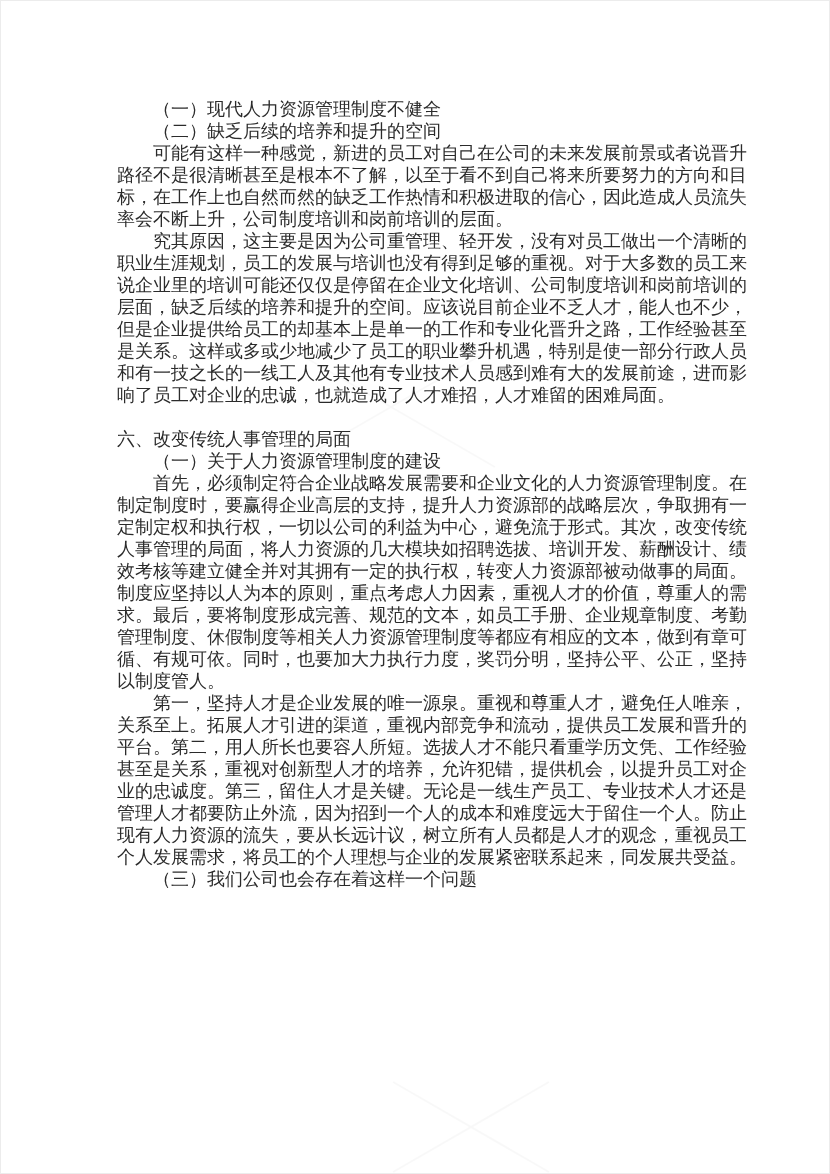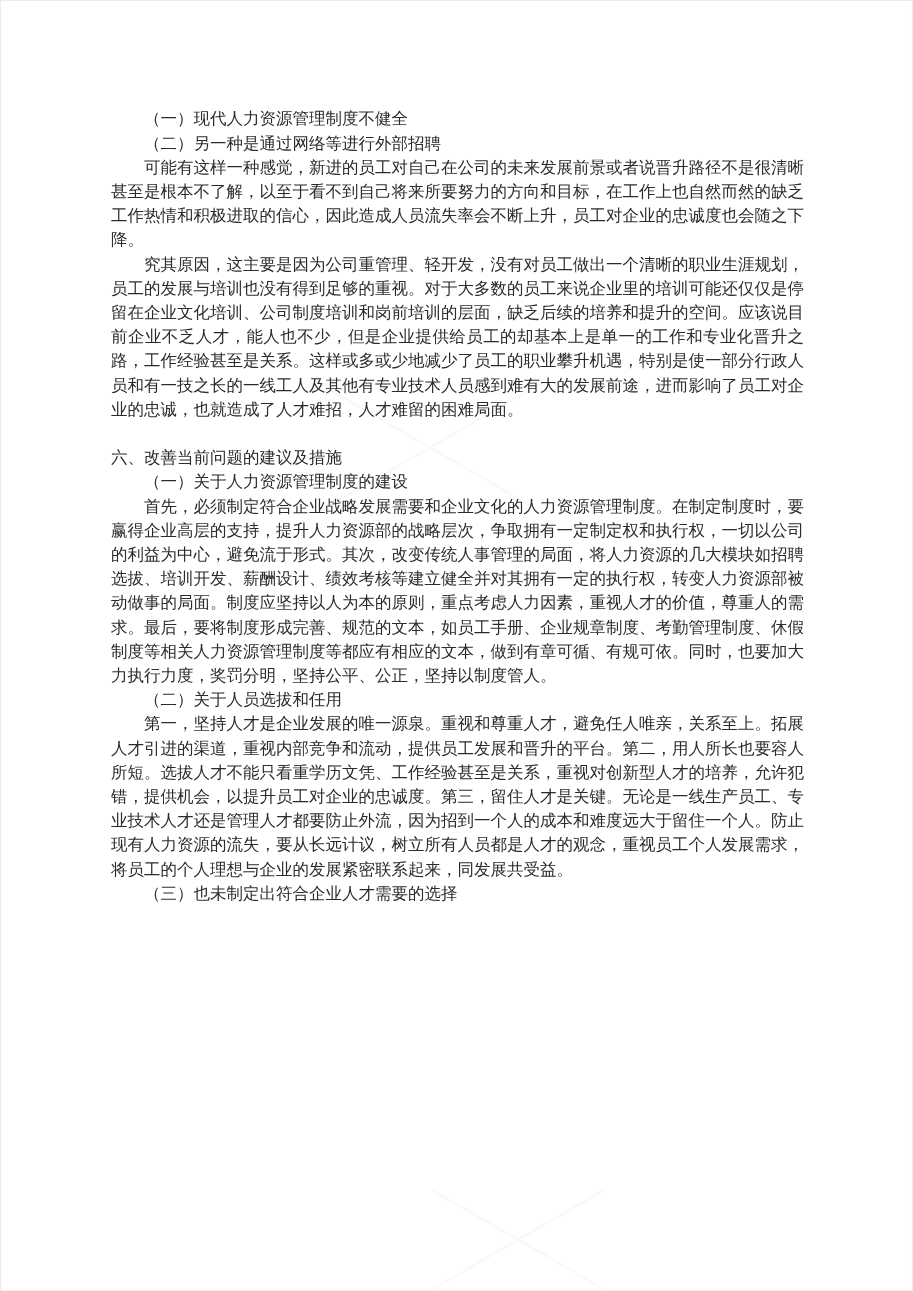--- a/index.html
+++ b/index.html
@@ -13,25 +13,25 @@
     height: 1174px;
     margin: 0 auto;
     background: #ffffff;
     box-sizing: border-box;
     border: 1px solid #ececec;
     overflow: hidden;
     font-family: "Liberation Serif", "DejaVu Serif", serif;
   }
   .content {
     position: absolute;
-    left: 100px;
+    left: 116px;
     top: 97px;
     width: 630px;
     color: #2b2b2b;
-    font-size: 15px;
+    font-size: 18px;
     line-height: 22px;
     text-align: justify;
   }
   .content p {
     margin: 0;
     padding: 0;
     text-indent: 2em;
   }
   .content p.section {
     text-indent: 0;
@@ -61,24 +61,23 @@
 </head>
 <body>
 
 <div class="page">
 
   <div class="watermark wm1"></div>
   <div class="watermark wm2"></div>
 
   <div class="content">
     <p>（一）现代人力资源管理制度不健全</p>
-    <p>（二）另一种是通过网络等进行外部招聘</p>
-    <p>可能有这样一种感觉，新进的员工对自己在公司的未来发展前景或者说晋升路径不是很清晰甚至是根本不了解，以至于看不到自己将来所要努力的方向和目标，在工作上也自然而然的缺乏工作热情和积极进取的信心，因此造成人员流失率会不断上升，员工对企业的忠诚度也会随之下降。</p>
+    <p>（二）缺乏后续的培养和提升的空间</p>
+    <p>可能有这样一种感觉，新进的员工对自己在公司的未来发展前景或者说晋升路径不是很清晰甚至是根本不了解，以至于看不到自己将来所要努力的方向和目标，在工作上也自然而然的缺乏工作热情和积极进取的信心，因此造成人员流失率会不断上升，公司制度培训和岗前培训的层面。</p>
     <p>究其原因，这主要是因为公司重管理、轻开发，没有对员工做出一个清晰的职业生涯规划，员工的发展与培训也没有得到足够的重视。对于大多数的员工来说企业里的培训可能还仅仅是停留在企业文化培训、公司制度培训和岗前培训的层面，缺乏后续的培养和提升的空间。应该说目前企业不乏人才，能人也不少，但是企业提供给员工的却基本上是单一的工作和专业化晋升之路，工作经验甚至是关系。这样或多或少地减少了员工的职业攀升机遇，特别是使一部分行政人员和有一技之长的一线工人及其他有专业技术人员感到难有大的发展前途，进而影响了员工对企业的忠诚，也就造成了人才难招，人才难留的困难局面。</p>
-    <p class="section">六、改善当前问题的建议及措施</p>
+    <p class="section">六、改变传统人事管理的局面</p>
     <p>（一）关于人力资源管理制度的建设</p>
     <p>首先，必须制定符合企业战略发展需要和企业文化的人力资源管理制度。在制定制度时，要赢得企业高层的支持，提升人力资源部的战略层次，争取拥有一定制定权和执行权，一切以公司的利益为中心，避免流于形式。其次，改变传统人事管理的局面，将人力资源的几大模块如招聘选拔、培训开发、薪酬设计、绩效考核等建立健全并对其拥有一定的执行权，转变人力资源部被动做事的局面。制度应坚持以人为本的原则，重点考虑人力因素，重视人才的价值，尊重人的需求。最后，要将制度形成完善、规范的文本，如员工手册、企业规章制度、考勤管理制度、休假制度等相关人力资源管理制度等都应有相应的文本，做到有章可循、有规可依。同时，也要加大力执行力度，奖罚分明，坚持公平、公正，坚持以制度管人。</p>
-    <p>（二）关于人员选拔和任用</p>
     <p>第一，坚持人才是企业发展的唯一源泉。重视和尊重人才，避免任人唯亲，关系至上。拓展人才引进的渠道，重视内部竞争和流动，提供员工发展和晋升的平台。第二，用人所长也要容人所短。选拔人才不能只看重学历文凭、工作经验甚至是关系，重视对创新型人才的培养，允许犯错，提供机会，以提升员工对企业的忠诚度。第三，留住人才是关键。无论是一线生产员工、专业技术人才还是管理人才都要防止外流，因为招到一个人的成本和难度远大于留住一个人。防止现有人力资源的流失，要从长远计议，树立所有人员都是人才的观念，重视员工个人发展需求，将员工的个人理想与企业的发展紧密联系起来，同发展共受益。</p>
-    <p>（三）也未制定出符合企业人才需要的选择</p>
+    <p>（三）我们公司也会存在着这样一个问题</p>
   </div>
 
 </div>
 
 </body></html>

